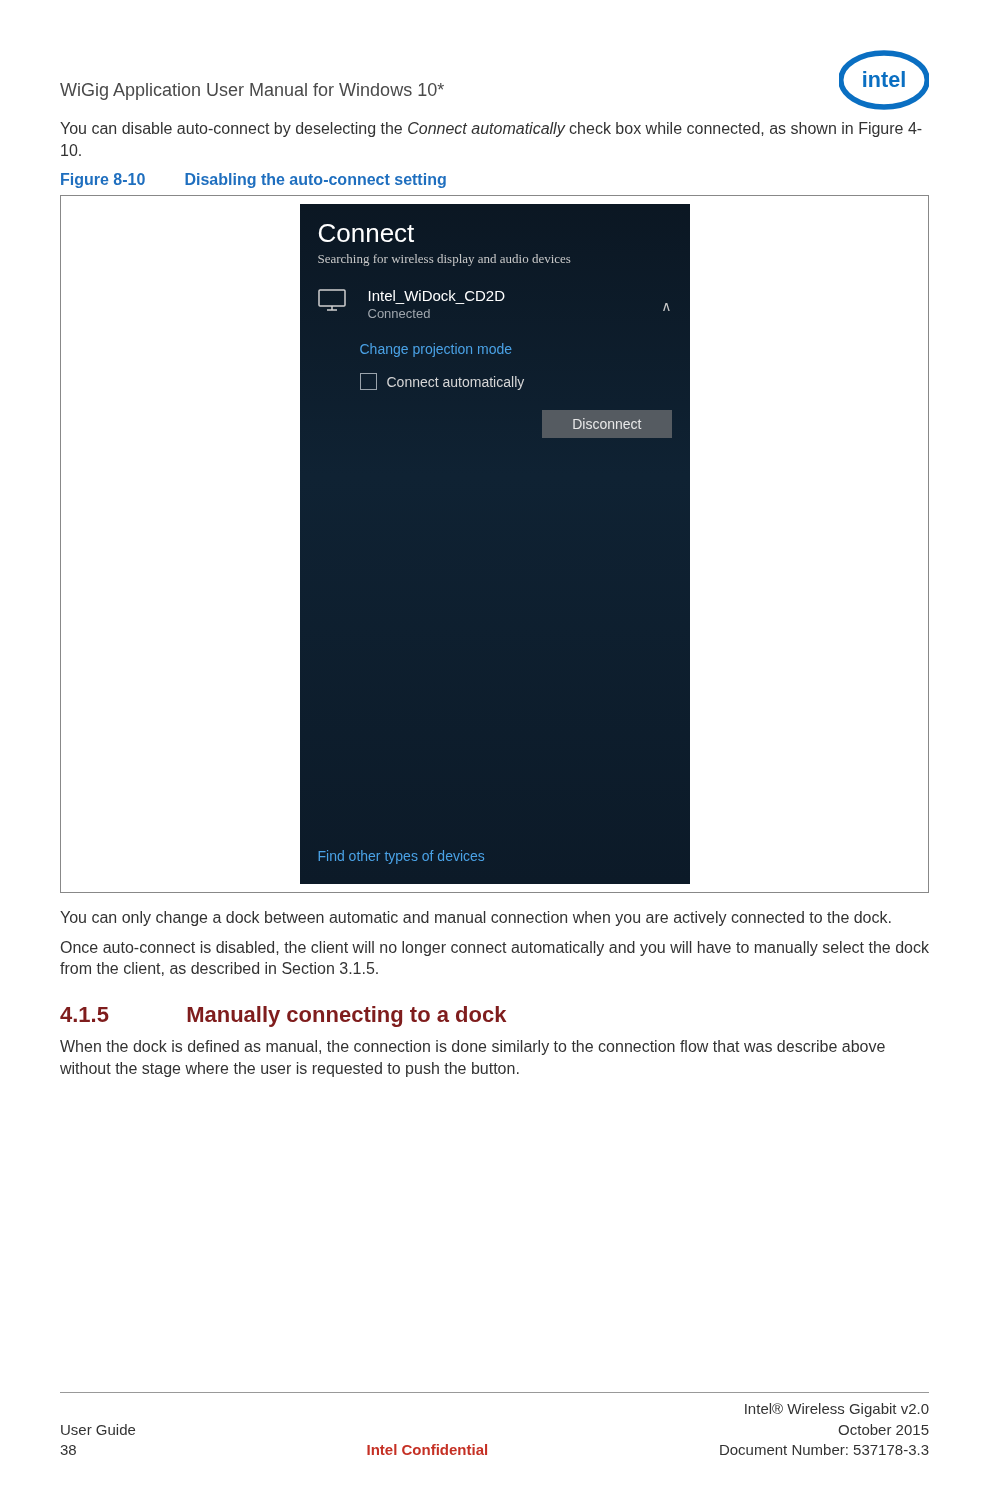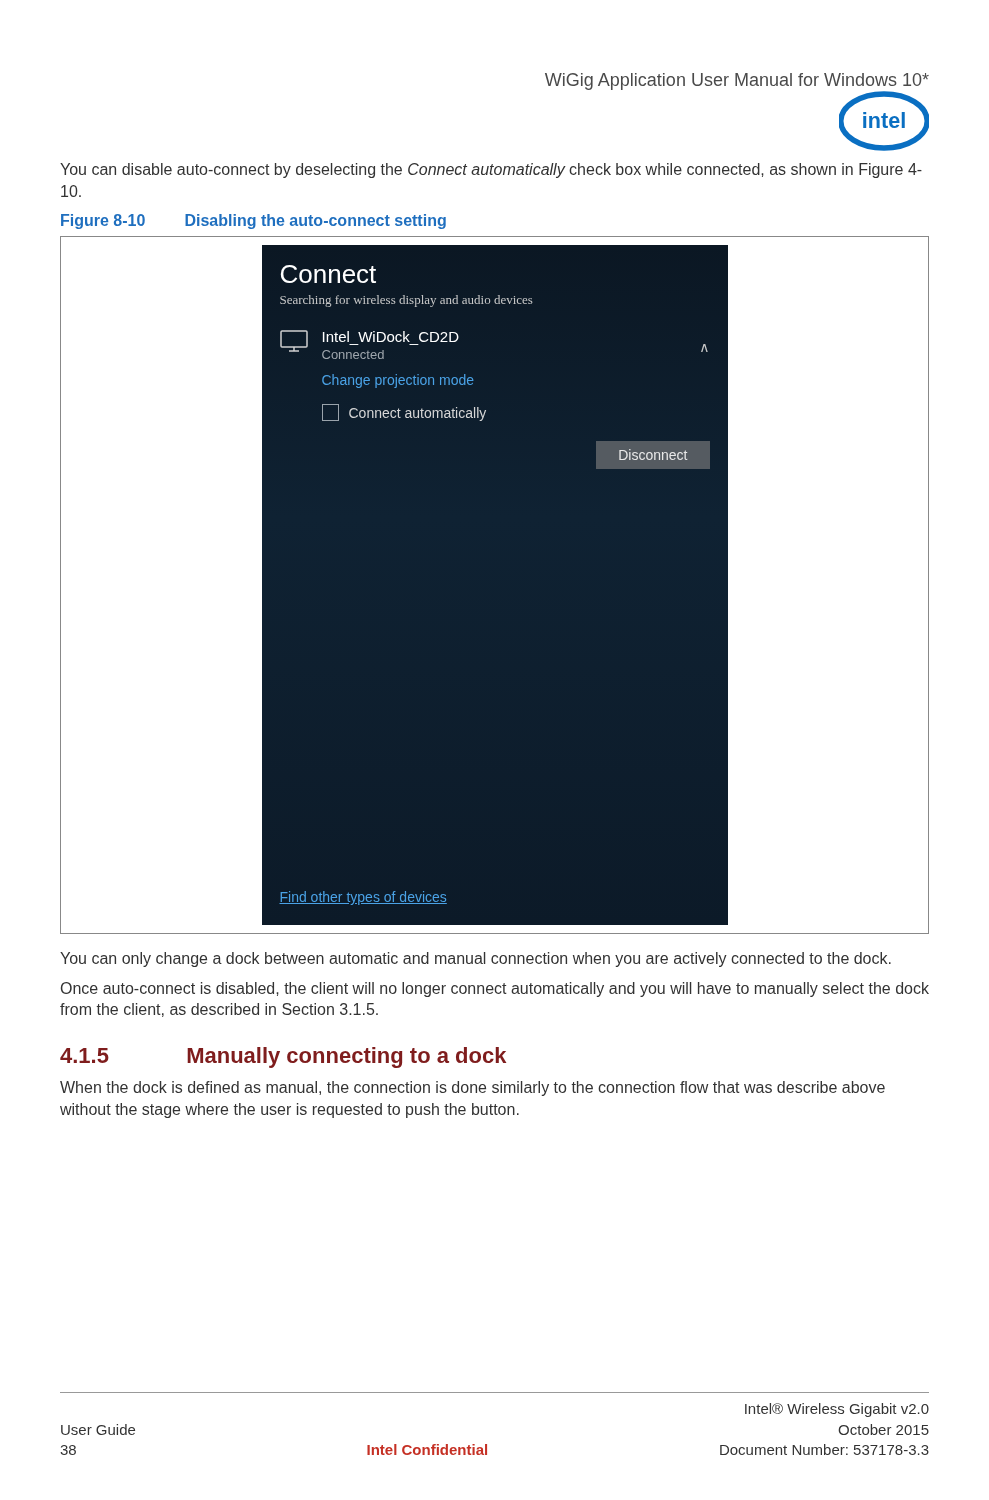--- a/index.html
+++ b/index.html
@@ -13,22 +13,21 @@
   .page {
     width: 989px;
     height: 1500px;
     box-sizing: border-box;
     padding: 50px 60px 40px 60px;
     position: relative;
   }
   .header {
     display: flex;
     justify-content: space-between;
-    align-items: flex-end;
-    flex-direction: column;
+    align-items: center;
   }
   .header-title {
     font-size: 18px;
     color: #4a4a4a;
     margin-top: 20px;
   }
   .intel-logo {
     width: 90px;
     height: 60px;
   }
@@ -53,21 +52,21 @@
   .fig-caption .fignum { display: inline-block; min-width: 120px; }
   .figure-frame {
     border: 1px solid #888;
     padding: 8px;
     margin: 4px 0 14px 0;
     display: flex;
     justify-content: center;
     align-items: flex-start;
   }
   .connect-panel {
-    width: 466px;
+    width: 390px;
     height: 680px;
     background: #0e1c2b;
     background: linear-gradient(180deg, #0b1723 0%, #0f2233 40%, #0c1a28 100%);
     color: #ddd;
     font-family: "Segoe UI", Arial, sans-serif;
     font-size: 14px;
     position: relative;
     box-sizing: border-box;
     padding: 14px 18px 14px 18px;
     display: flex;
@@ -82,21 +81,22 @@
   }
   .cp-sub {
     color: #c8c8c8;
     font-size: 13px;
     margin-bottom: 20px;
     font-family: Liberation Serif, serif;
   }
   .cp-device-row {
     display: flex;
     align-items: flex-start;
-    gap: 14px;
+    gap: 22px;
+    margin-bottom: 10px;
   }
   .monitor-icon {
     width: 28px;
     height: 22px;
     margin-top: 2px;
     flex: 0 0 28px;
   }
   .cp-dev-name { color: #fff; font-size: 15px; }
   .cp-dev-status { color: #9fa6ad; font-size: 13px; margin-top: 2px; }
   .cp-chevron {
@@ -131,30 +131,29 @@
     font-size: 14px;
   }
   .cp-disconnect-wrap {
     display: flex;
     justify-content: flex-end;
     margin-top: 20px;
   }
   .cp-disconnect {
     background: #555b61;
     color: #e8e8e8;
-    padding: 6px 22px;
+    padding: 6px 30px;
     font-size: 14px;
     border: none;
   }
   .cp-spacer { flex: 1; }
   .cp-bottom-link {
     color: #4aa2e6;
     font-size: 14px;
     margin-bottom: 6px;
-    text-decoration: underline;
   }
   .section-head {
     color: #7f1d1d;
     font-weight: bold;
     font-size: 22px;
     margin: 22px 0 8px 0;
   }
   .section-head .secnum {
     display: inline-block;
     min-width: 120px;

